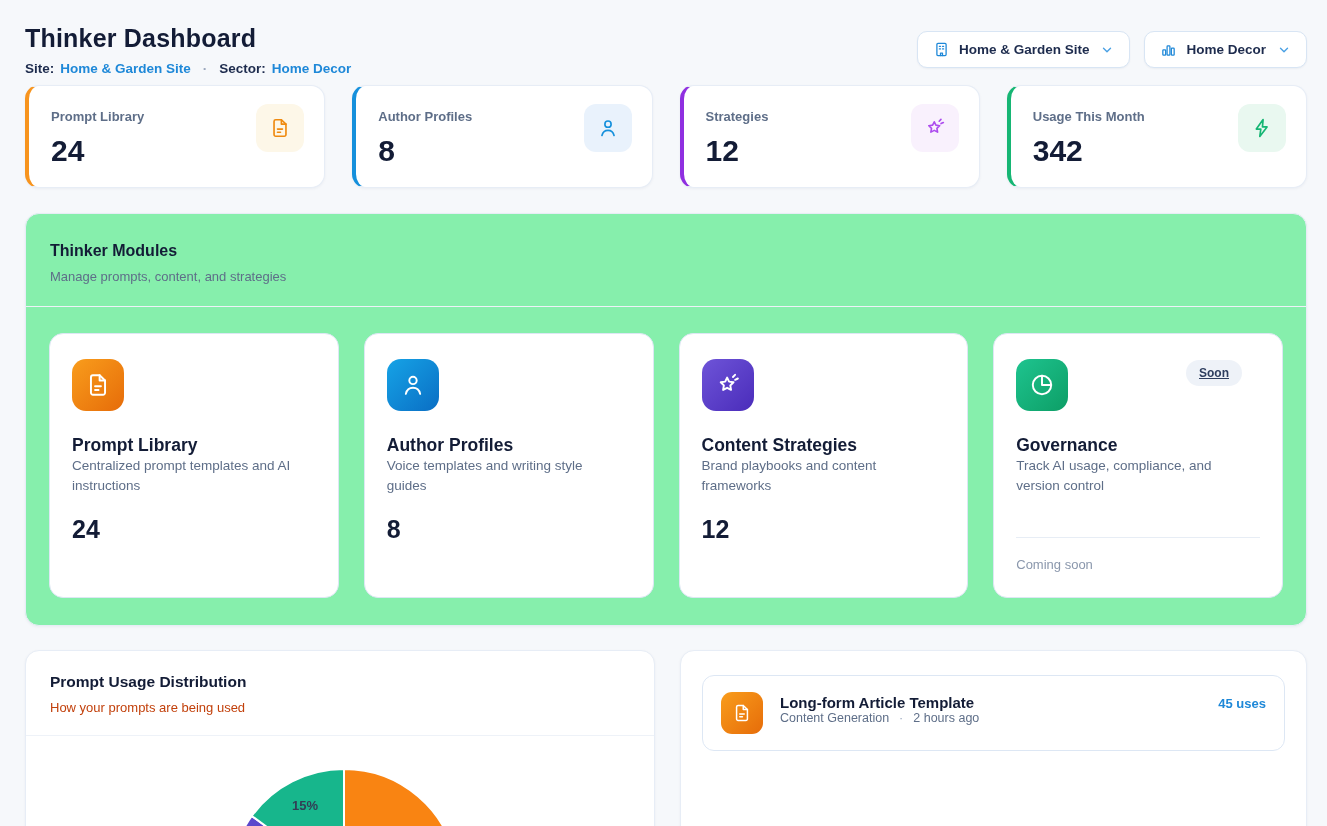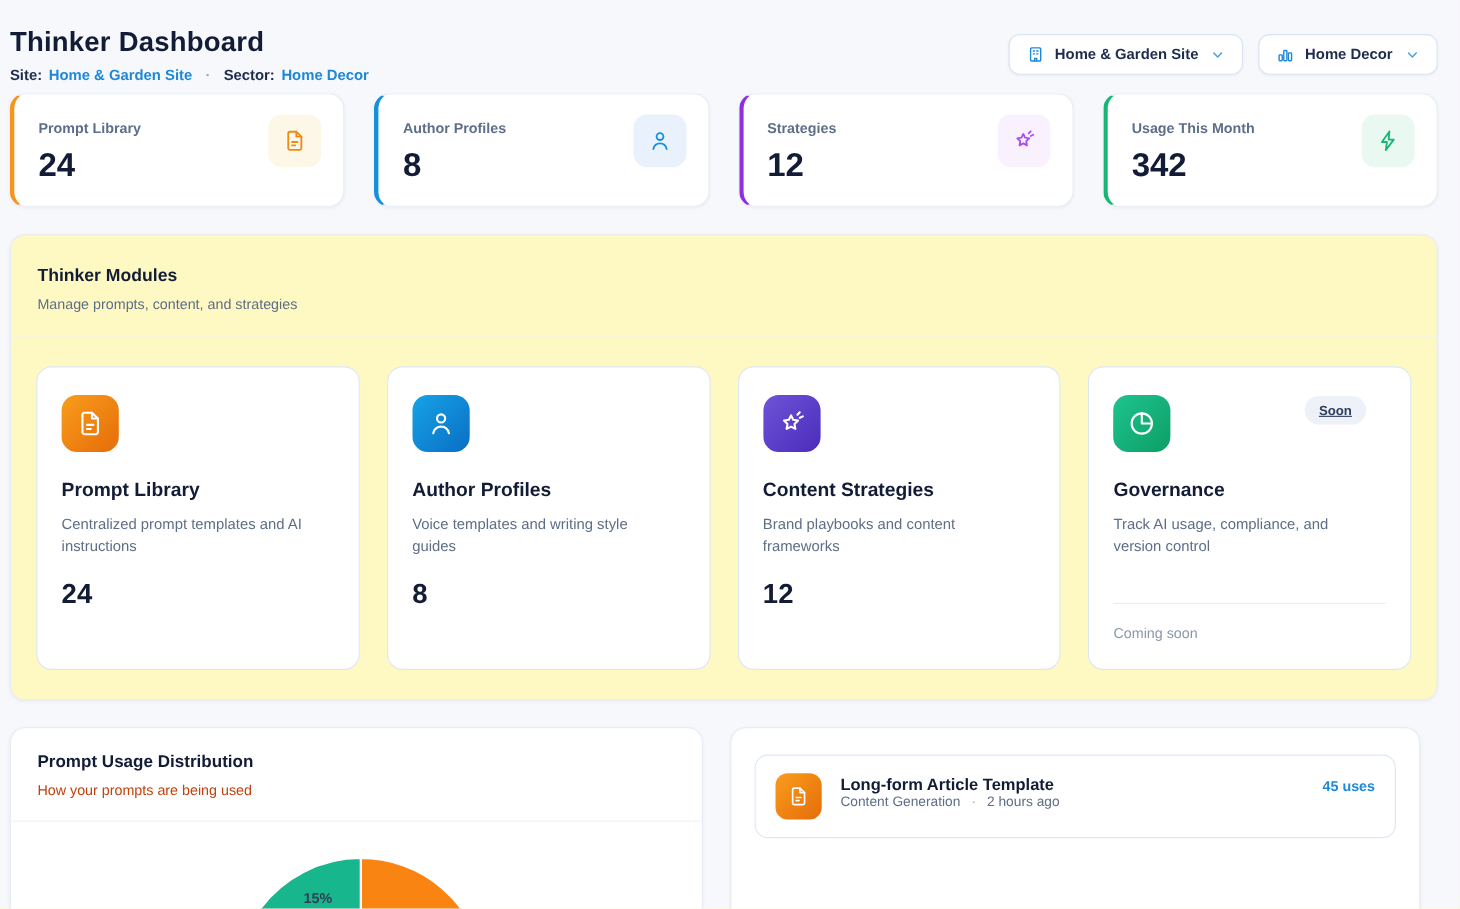--- a/index.html
+++ b/index.html
@@ -2,21 +2,21 @@
 <html><head>
 <meta charset="utf-8">
 <style>
   * { box-sizing: border-box; margin: 0; padding: 0; }
   html, body { width: 1327px; height: 826px; overflow: hidden; }
   body {
     background: #f6f8fb;
     font-family: "Liberation Sans", sans-serif;
     color: #15203c;
   }
-  .page { width: 1327px; height: 826px; padding: 24px 20px 0 9px; overflow: hidden; }
+  .page { width: 1327px; height: 826px; padding: 24px 20px 0 25px; overflow: hidden; }
 
   
   .topbar { display: flex; justify-content: space-between; align-items: flex-start; }
   .page-title { font-size: 25px; font-weight: 800; color: #131c36; letter-spacing: .2px; }
   .site-row { margin-top: 8px; font-size: 13.5px; font-weight: 700; color: #1d2b4d; display: flex; align-items: center; gap: 6px; }
   .site-row .link { color: #1e88d8; cursor: pointer; }
   .site-row .dot-sep { color: #9aa7bd; font-weight: 700; margin: 0 6px; }
   .selectors { display: flex; gap: 14px; margin-top: 7px; }
   .select-btn {
     display: inline-flex; align-items: center; gap: 9px;
@@ -44,41 +44,41 @@
   .acc-blue   { border-left-color: #1590dc; }
   .acc-purple { border-left-color: #8f2fe0; }
   .acc-green  { border-left-color: #16b674; }
   .bg-orange { background: #fdf7e8; color: #ef8a10; }
   .bg-blue   { background: #e9f2fc; color: #1590dc; }
   .bg-purple { background: #f9f1fd; color: #ad4cee; }
   .bg-green  { background: #e9f8f0; color: #16b674; }
 
   
   .panel {
-    margin-top: 25px; background: #fef9c3; border: 1px solid #e7edf6; border-radius: 14px;
+    margin-top: 25px; background: #86efac; border: 1px solid #e7edf6; border-radius: 14px;
     box-shadow: 0 1px 3px rgba(16,42,83,.05);
   }
   .panel-head { padding: 28px 24px 22px; border-bottom: 1px solid #eef2f8; }
   .panel-title { font-size: 16px; font-weight: 800; color: #131c36; }
   .panel-sub { font-size: 13px; color: #5e6e88; margin-top: 9px; }
   .panel-body { padding: 26px 23px 27px; display: grid; grid-template-columns: repeat(4, 1fr); gap: 25px; }
   .module-card {
     position: relative; border: 1.5px solid #dde7f4; border-radius: 14px;
     padding: 25px 22px; min-height: 254px; background: #fff; cursor: pointer;
   }
   .module-icon {
     width: 52px; height: 52px; border-radius: 14px; color: #fff;
     display: flex; align-items: center; justify-content: center;
   }
   .grad-orange { background: linear-gradient(135deg, #f99d1c, #e66c09); }
   .grad-blue   { background: linear-gradient(135deg, #16a3e6, #0a6ec4); }
   .grad-purple { background: linear-gradient(135deg, #6e54d8, #4a2cba); }
   .grad-green  { background: linear-gradient(135deg, #1ec48f, #0d9e66); }
   .module-title { font-size: 17.5px; font-weight: 800; color: #131c36; margin-top: 24px; }
-  .module-desc { font-size: 13.5px; color: #5e6e88; line-height: 1.5; margin-top: 11px; max-width: 235px; }
+  .module-desc { font-size: 13.5px; color: #5e6e88; line-height: 1.5; max-width: 235px; }
   .module-count { font-size: 25px; font-weight: 800; color: #131c36; margin-top: 18px; }
   .soon-badge {
     position: absolute; top: 26px; right: 40px;
     background: #eef2f8; color: #2e3e5f; font-size: 12px; font-weight: 700;
     padding: 6px 13px; border-radius: 999px; text-decoration: underline;
   }
   .module-footer { border-top: 1px solid #e7edf5; margin-top: 40px; padding-top: 19px; font-size: 13px; color: #8a97ac; }
 
   
   .bottom { display: grid; grid-template-columns: 630px 627px; gap: 25px; margin-top: 24px; }

